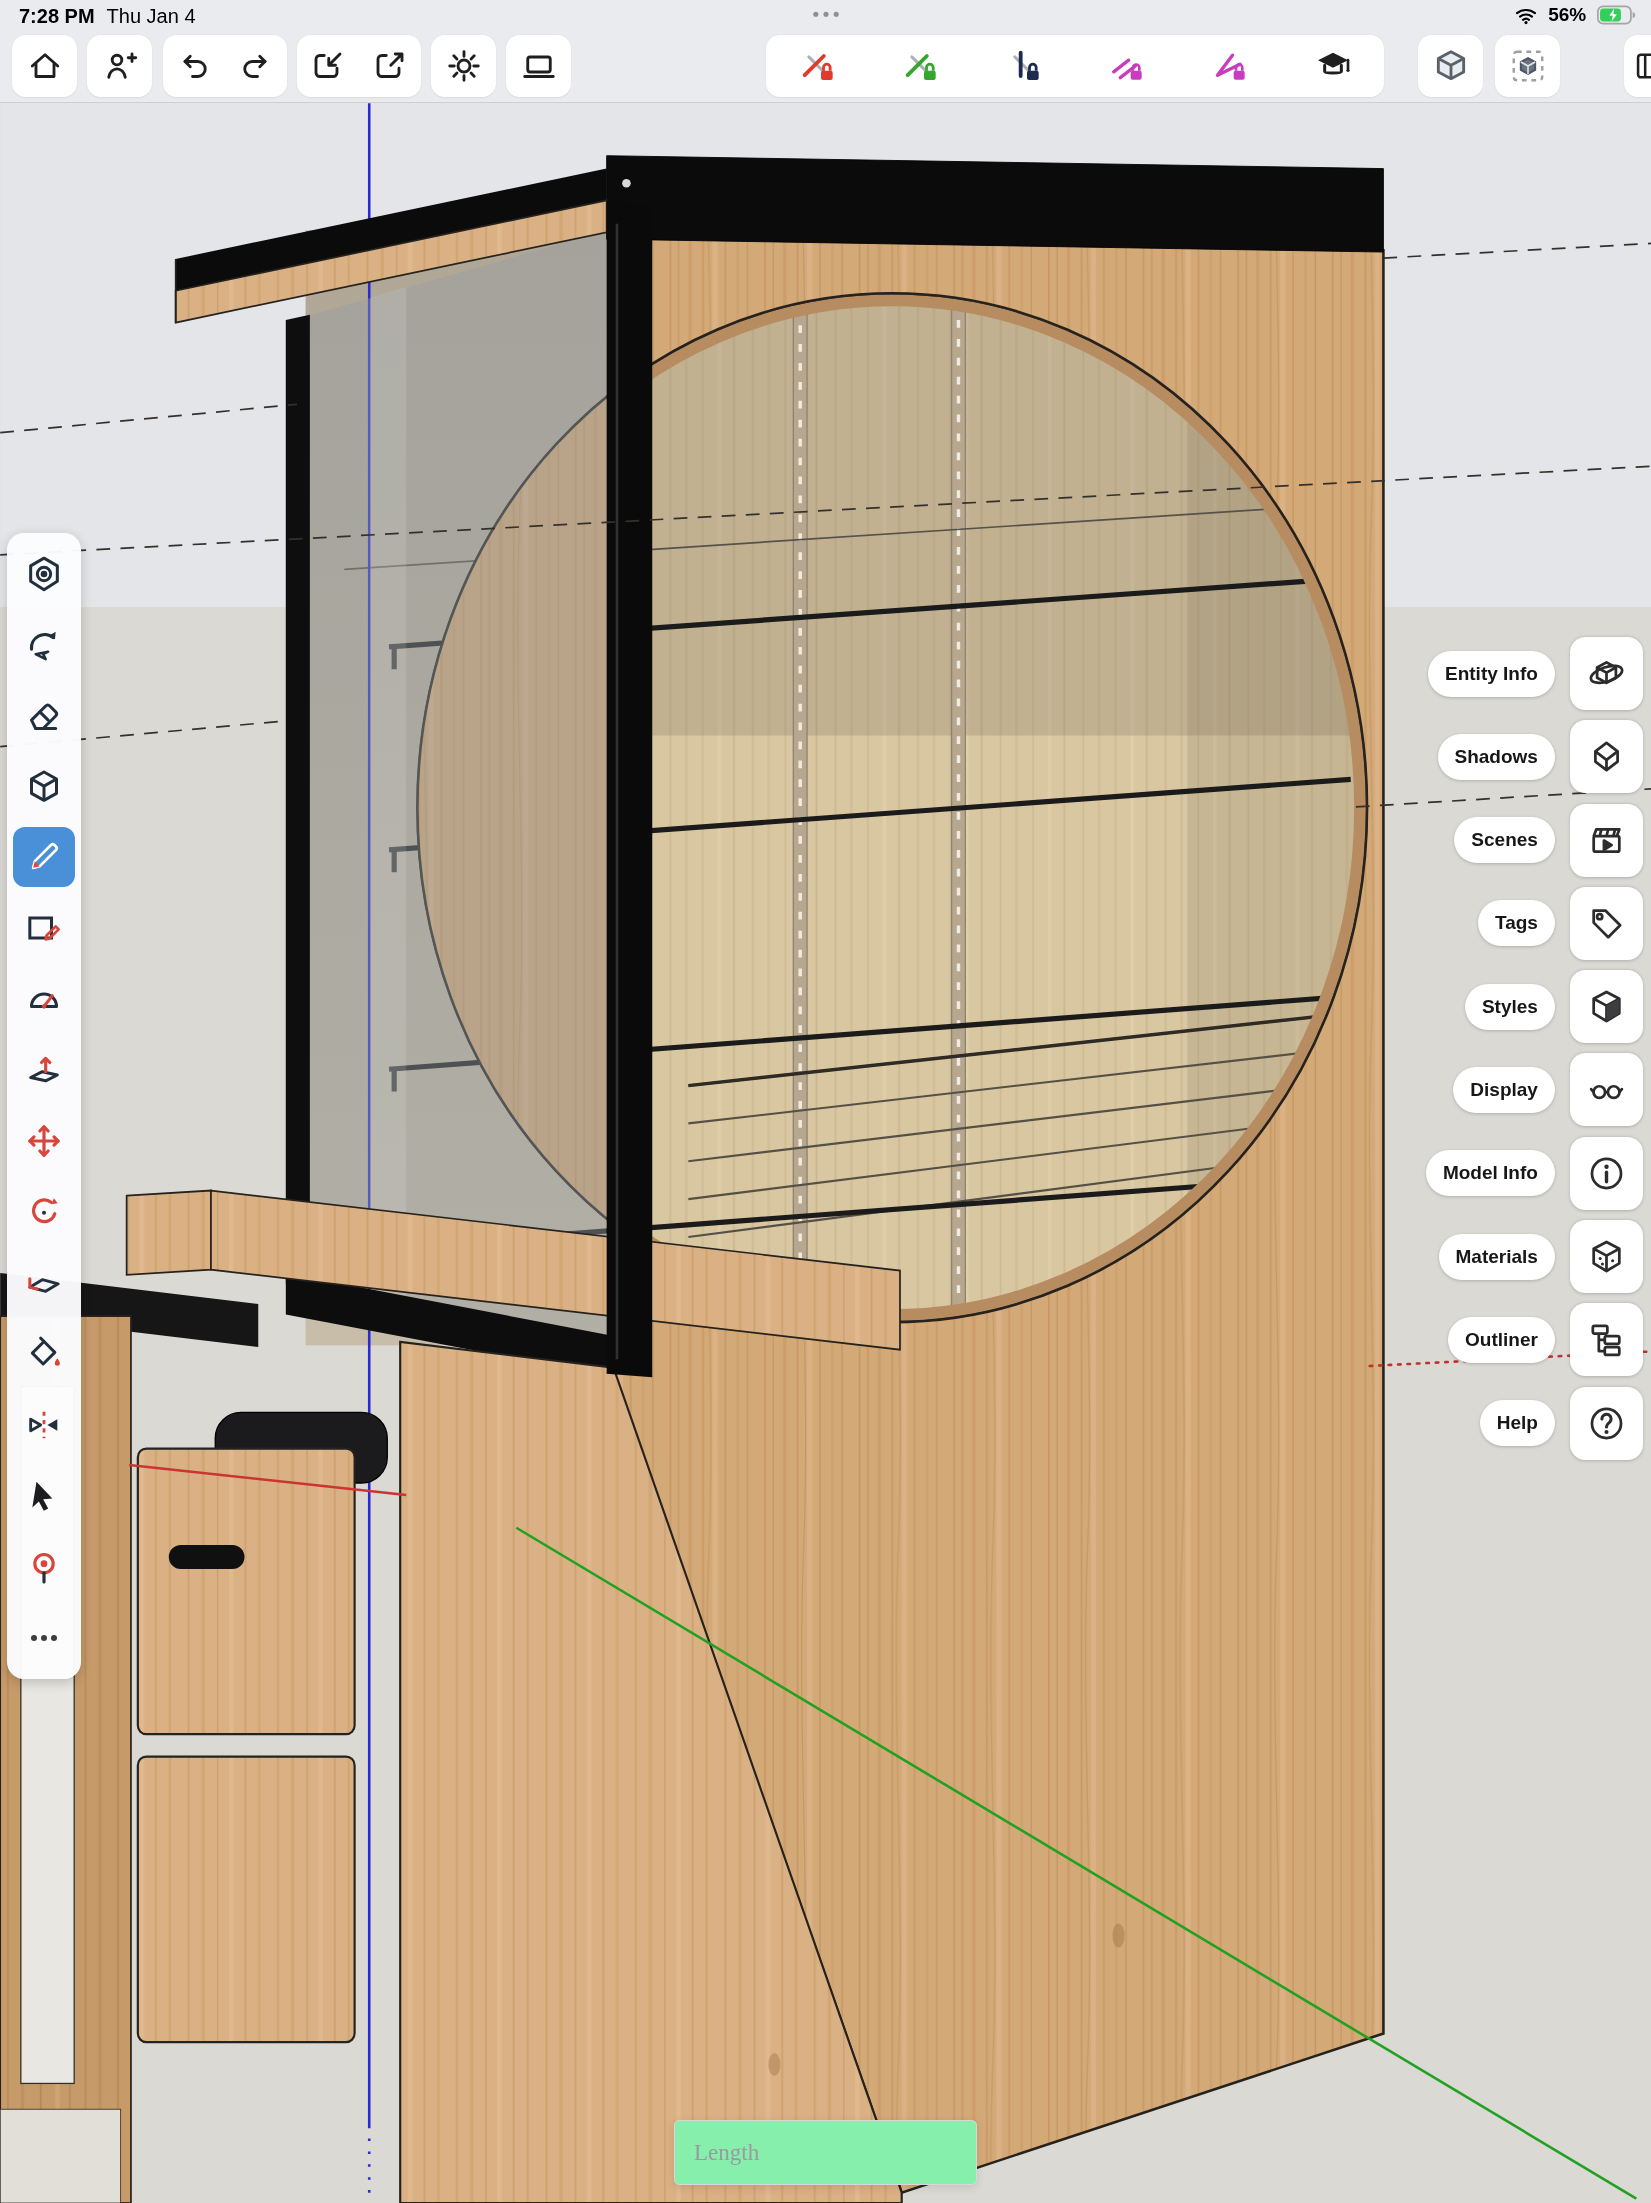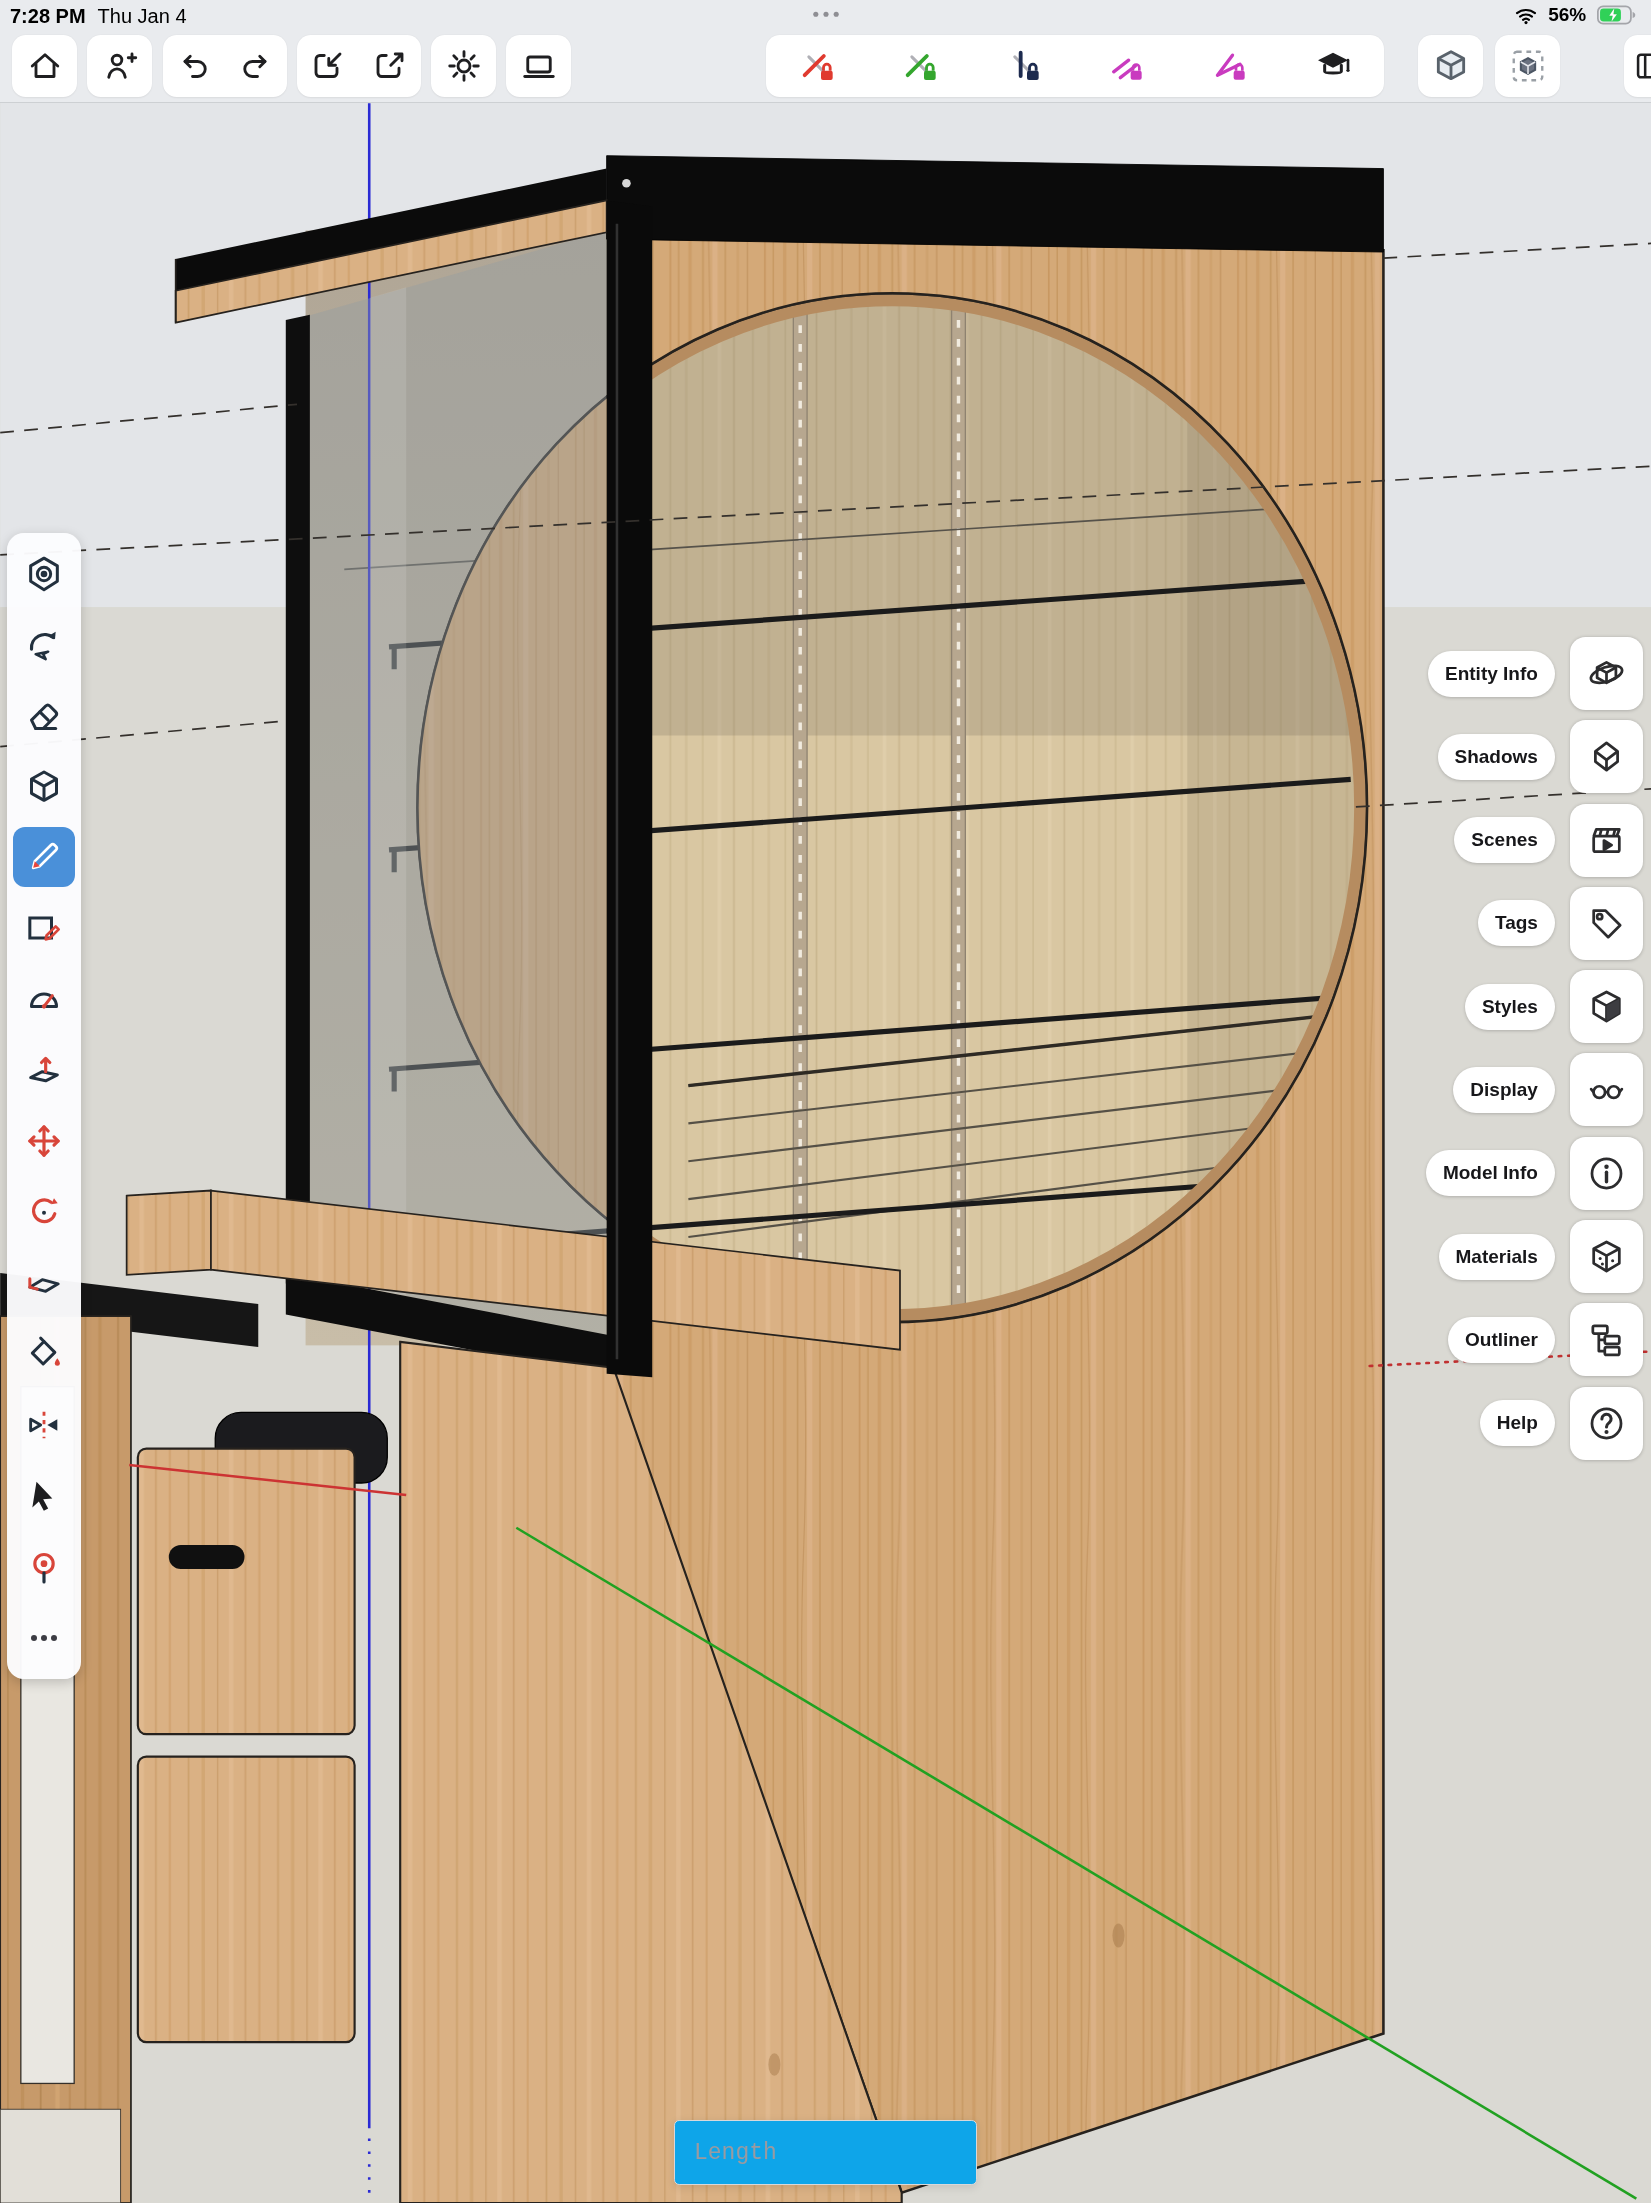--- a/index.html
+++ b/index.html
@@ -3,21 +3,21 @@
 <meta charset="utf-8">
 <style>
   body{margin:0;background:#888}
   .screen{position:relative;width:1652px;height:2203px;overflow:hidden;background:#dad9d3;
     font-family:"Liberation Sans","DejaVu Sans",sans-serif}
   #canvas{position:absolute;left:0;top:0;z-index:1}
   
   .header{position:absolute;left:0;top:0;width:100%;height:102px;background:#e9ebee;
     border-bottom:0.9px solid #cdd0d3;z-index:20}
   .status{position:absolute;top:0;left:0;right:0;height:33px;color:#000}
-  .st-left{position:absolute;left:10px;top:5.2px;display:flex;gap:12px;align-items:baseline;font-size:20px}
+  .st-left{position:absolute;left:19px;top:5.2px;display:flex;gap:12px;align-items:baseline;font-size:20px}
   .time{font-weight:700}
   .st-center{position:absolute;left:0;right:0;top:10.3px;display:flex;justify-content:center}
   .st-right{position:absolute;right:15.5px;top:4.3px;display:flex;gap:10.3px;align-items:center}
   .pct{font-size:19px;font-weight:700}
   .tbar{position:absolute;top:33px;left:0;right:0;height:69px}
   .btn{width:65px;height:62px;background:#fff;border-radius:13.8px;display:flex;align-items:center;
     justify-content:center;box-shadow:0 0.9px 1.7px rgba(0,0,0,.07)}
   .pair{display:flex;background:#fff;border-radius:13.8px;box-shadow:0 0.9px 1.7px rgba(0,0,0,.07)}
   .pair .btn{box-shadow:none;background:transparent;width:62px}
   .g1{position:absolute;left:12px;top:1.7px;display:flex;gap:10.3px}
@@ -36,22 +36,22 @@
   .rpanel{position:absolute;right:0;top:637px;z-index:15}
   .prow{display:flex;align-items:center;justify-content:flex-end;gap:15.5px;margin-bottom:10.3px;
     padding-right:8.6px;height:73px}
   .pill{background:#fff;border-radius:860px;padding:0 17px;height:46px;display:flex;align-items:center;
     font-size:19px;font-weight:600;color:#17171a;box-shadow:0 0.9px 3.4px rgba(0,0,0,.2);white-space:nowrap}
   .pbtn{width:73px;height:73px;background:#fff;border-radius:15.5px;display:flex;align-items:center;
     justify-content:center;box-shadow:0 0.9px 3.4px rgba(0,0,0,.2)}
   
   .lenbox{position:absolute;left:674px;top:2120px;width:303px;height:65px;z-index:15}
   .lenbox input{width:100%;height:100%;box-sizing:border-box;border:0.9px solid #d8d8da;border-radius:5.2px;
-    background:#0ea5e9;font-size:23px;padding:0 19px;color:#3c3c41;box-shadow:0 2.6px 8.6px rgba(0,0,0,.10);
-    font-family:Liberation Mono, monospace;outline:none}
+    background:#86efac;font-size:23px;padding:0 19px;color:#3c3c41;box-shadow:0 2.6px 8.6px rgba(0,0,0,.10);
+    font-family:Liberation Serif, serif;outline:none}
   input::placeholder{color:#9a9aa0}
 </style>
 </head>
 <body>
 
 <div class="screen">
 
 <svg id="canvas" width="1652" height="2203" viewBox="0 0 1920 2561">
   <defs>
     <linearGradient id="gUnder" x1="0" y1="0" x2="0" y2="1">

